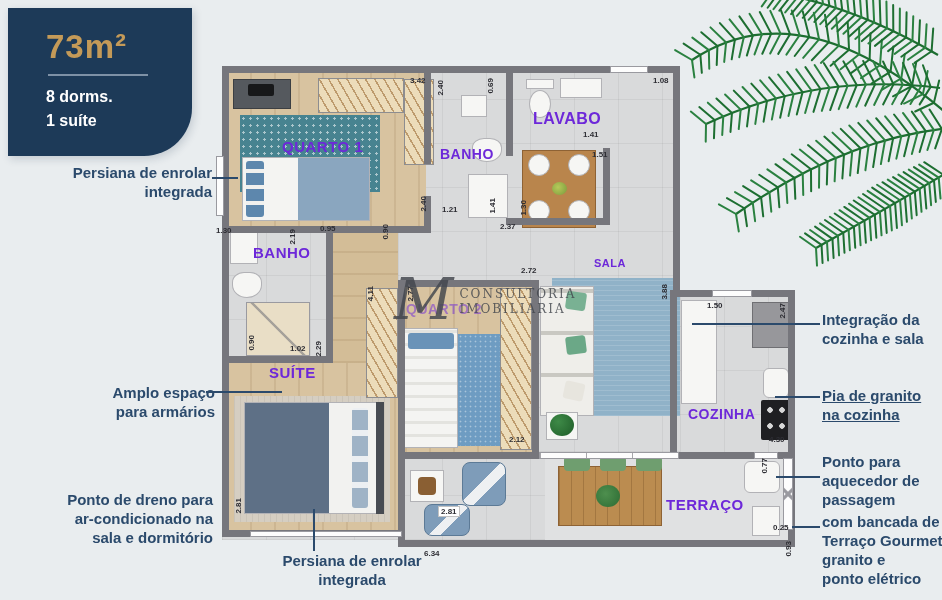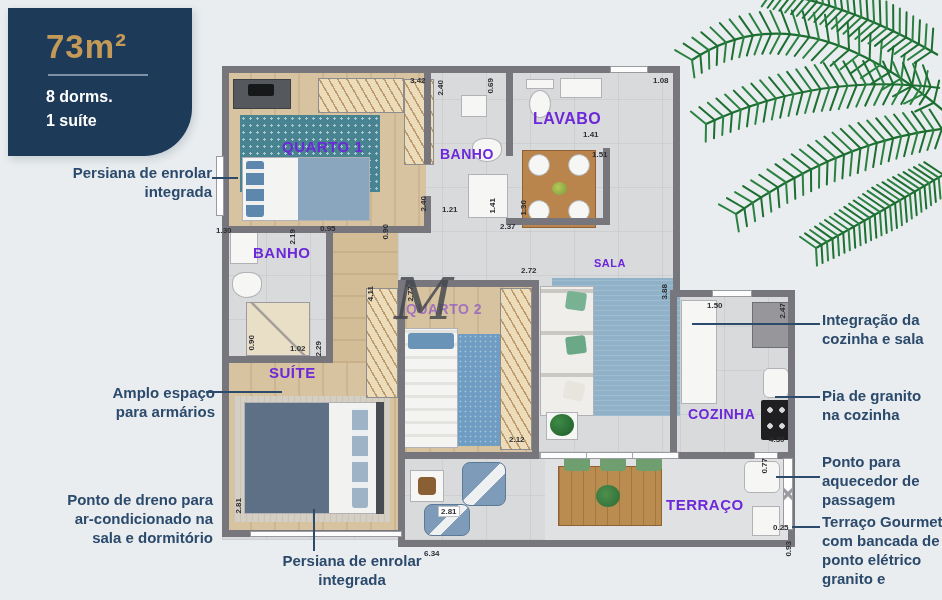--- a/index.html
+++ b/index.html
@@ -137,20 +137,24 @@
   <div class="win" style="left:610px;top:66px;width:38px;height:7px;"></div>
   <div class="win" style="left:216px;top:156px;width:8px;height:60px;"></div>
   <div class="win" style="left:250px;top:531px;width:152px;height:6px;"></div>
   <div class="win" style="left:539px;top:452px;width:140px;height:7px;background-image:repeating-linear-gradient(90deg,#a7a7ab 0 1px,transparent 1px 46px);"></div>
   <div class="win" style="left:712px;top:290px;width:40px;height:7px;"></div>
   <div class="win" style="left:754px;top:452px;width:24px;height:7px;"></div>
   <div class="win" style="left:783px;top:458px;width:10px;height:72px;background-image:linear-gradient(45deg,transparent 46%,#9a9aa0 48% 52%,transparent 54%),linear-gradient(-45deg,transparent 46%,#9a9aa0 48% 52%,transparent 54%);"></div>
 
   <div class="wm">
     <span class="m">M</span>
+    <span class="txt">
+      <span>CONSULTORIA</span><br>
+      <span>IMOBILIARIA</span>
+    </span>
   </div>
 
   <div class="ann" style="right:730px;top:163px;text-align:right;">
     <div>Persiana de enrolar</div>
     <div>integrada</div>
   </div>
   <div class="lead" style="left:212px;top:177px;width:26px;height:2px;"></div>
 
   <div class="ann" style="right:727px;top:383px;text-align:right;">
     <div>Amplo espaço</div>
@@ -169,38 +173,38 @@
     <div>integrada</div>
   </div>
   <div class="lead" style="left:313px;top:509px;width:2px;height:42px;"></div>
 
   <div class="ann" style="left:822px;top:310px;">
     <div>Integração da</div>
     <div>cozinha e sala</div>
   </div>
   <div class="lead" style="left:692px;top:323px;width:128px;height:2px;"></div>
 
-  <div class="ann" style="left:822px;top:386px;">
+  <div class="ann" style="left:822px;top:386px;text-decoration:underline;">
     <div>Pia de granito</div>
     <div>na cozinha</div>
   </div>
   <div class="lead" style="left:775px;top:396px;width:45px;height:2px;"></div>
 
   <div class="ann" style="left:822px;top:452px;">
     <div>Ponto para</div>
     <div>aquecedor de</div>
     <div>passagem</div>
   </div>
   <div class="lead" style="left:776px;top:476px;width:44px;height:2px;"></div>
 
   <div class="ann" style="left:822px;top:512px;">
+    <div>com bancada de</div>
     <div>Terraço Gourmet</div>
-    <div>com bancada de</div>
+    <div>granito e</div>
     <div>ponto elétrico</div>
-    <div>granito e</div>
   </div>
   <div class="lead" style="left:792px;top:526px;width:28px;height:2px;"></div>
 
   <div class="card">
     <div class="area">73m²</div>
     <div class="rule"></div>
     <div class="spec">8 dorms.</div>
     <div class="spec">1 suíte</div>
   </div>
 

